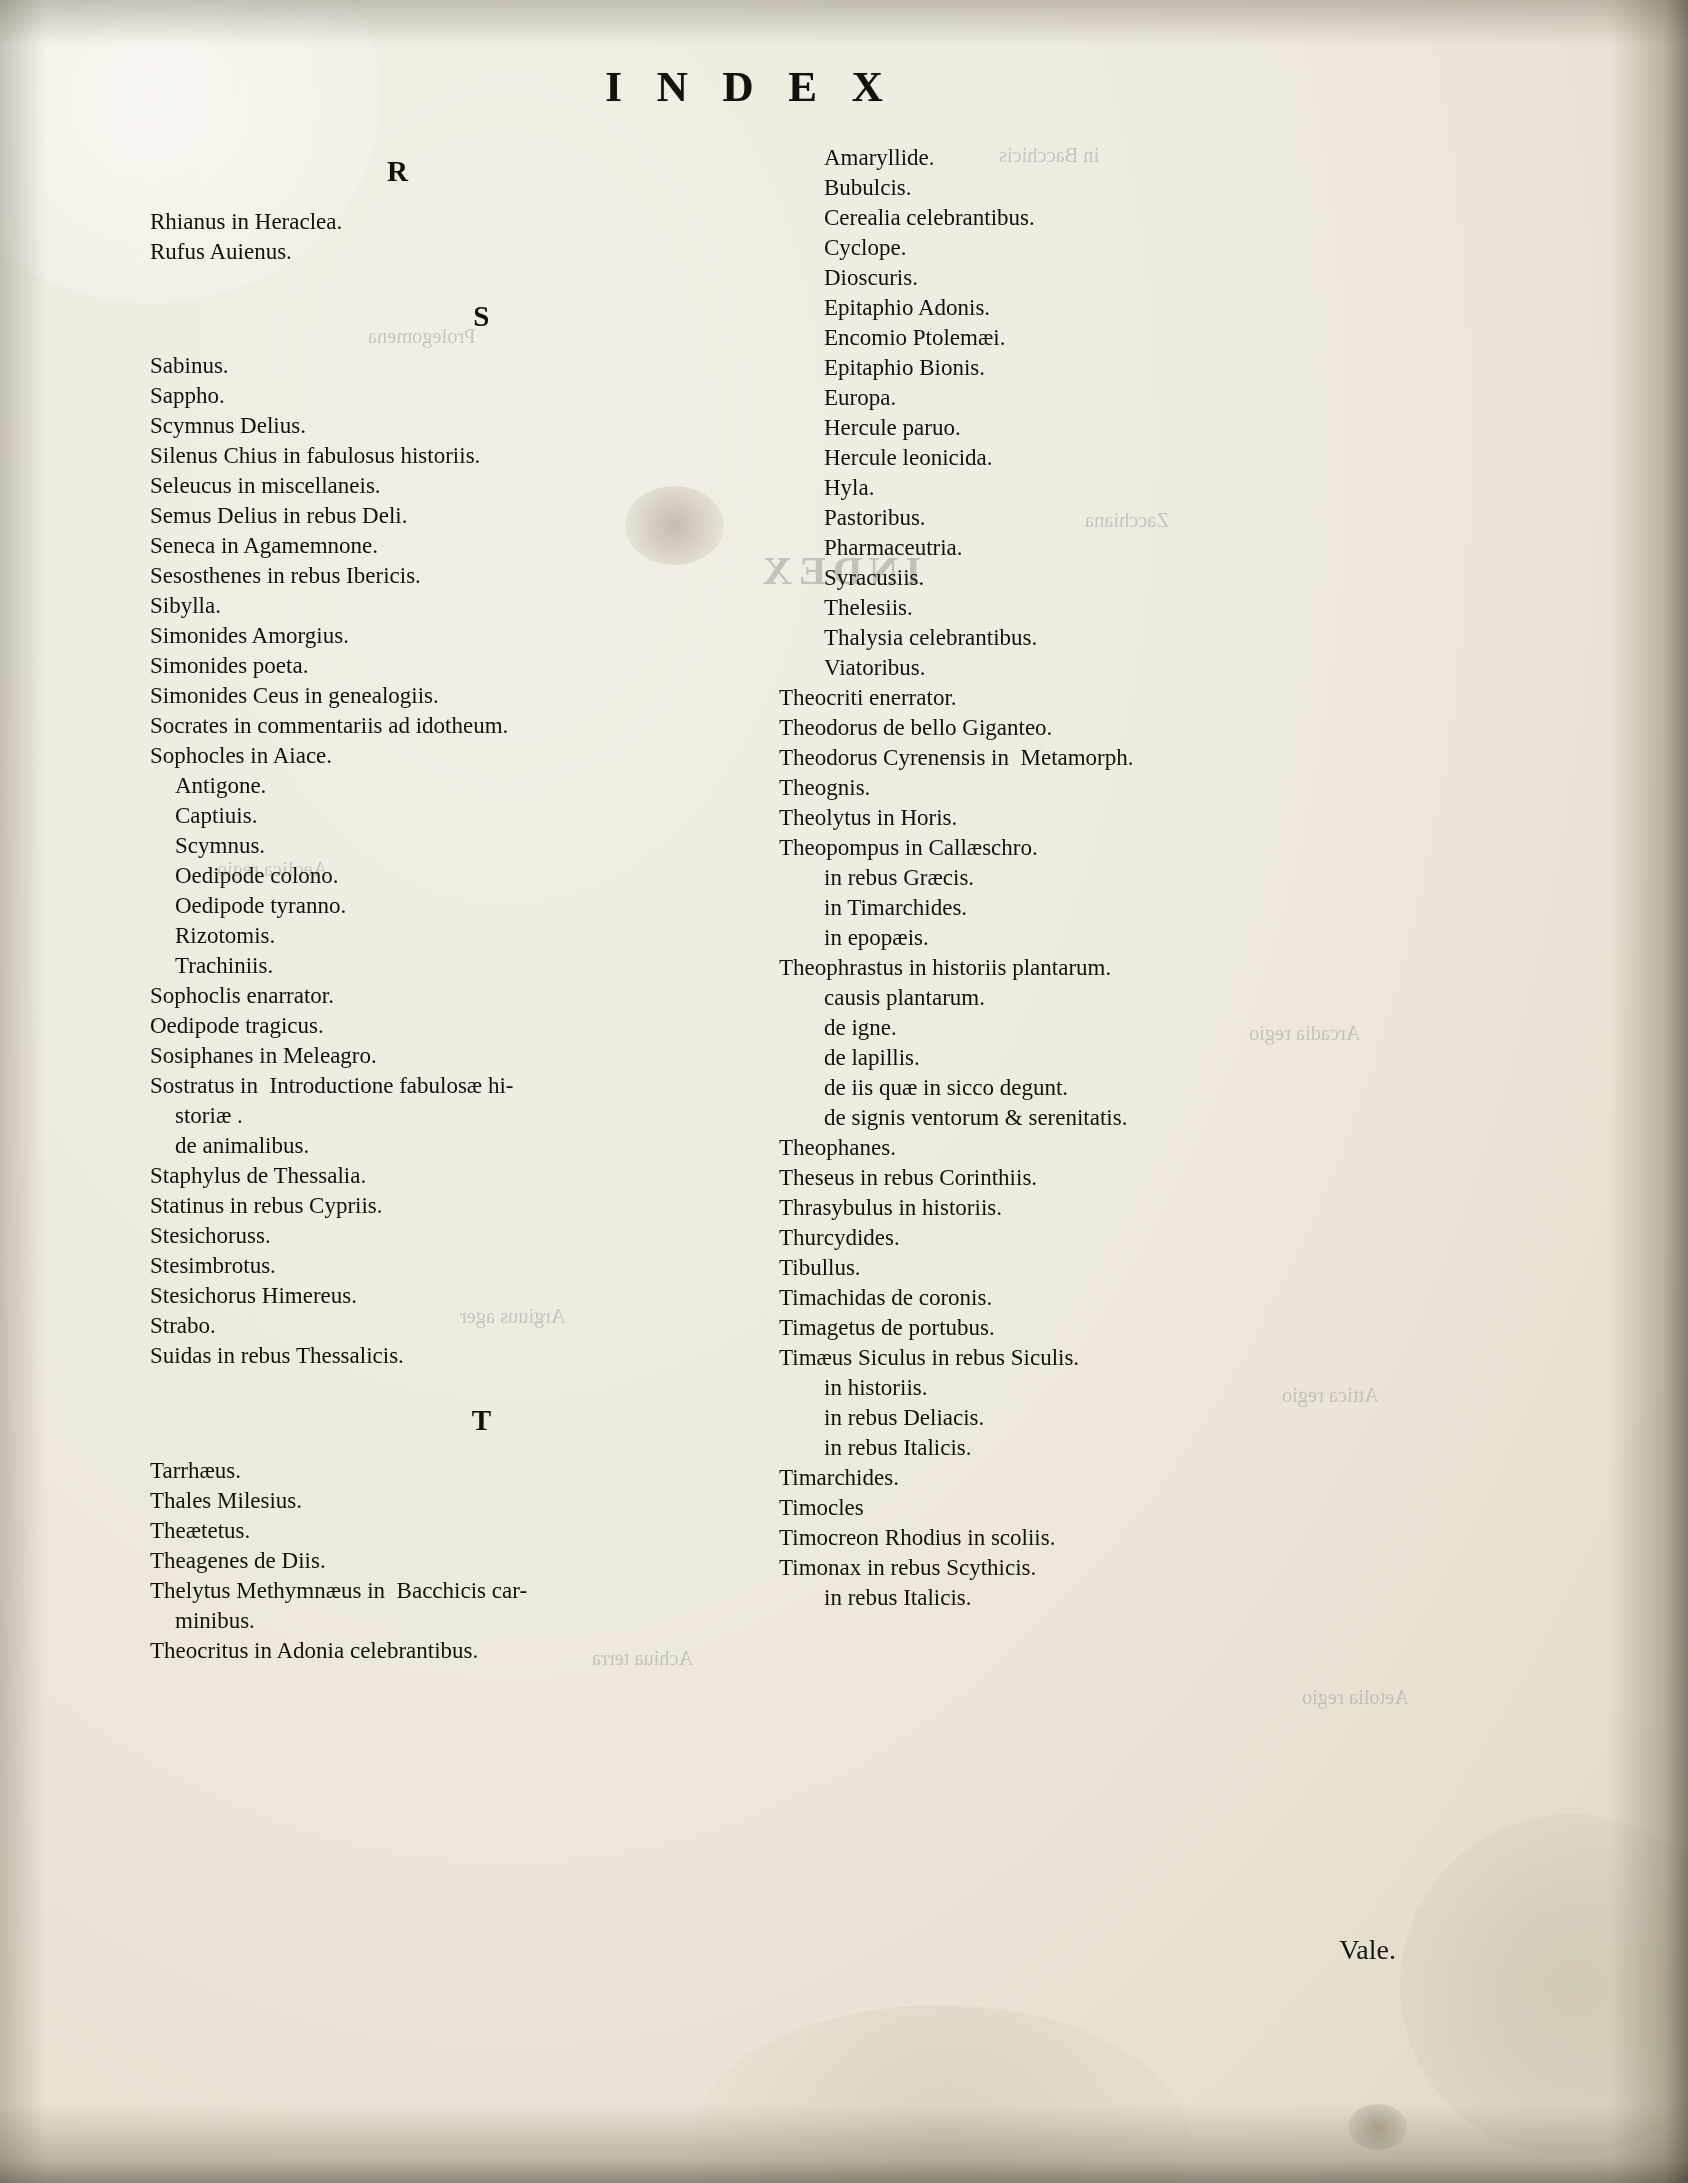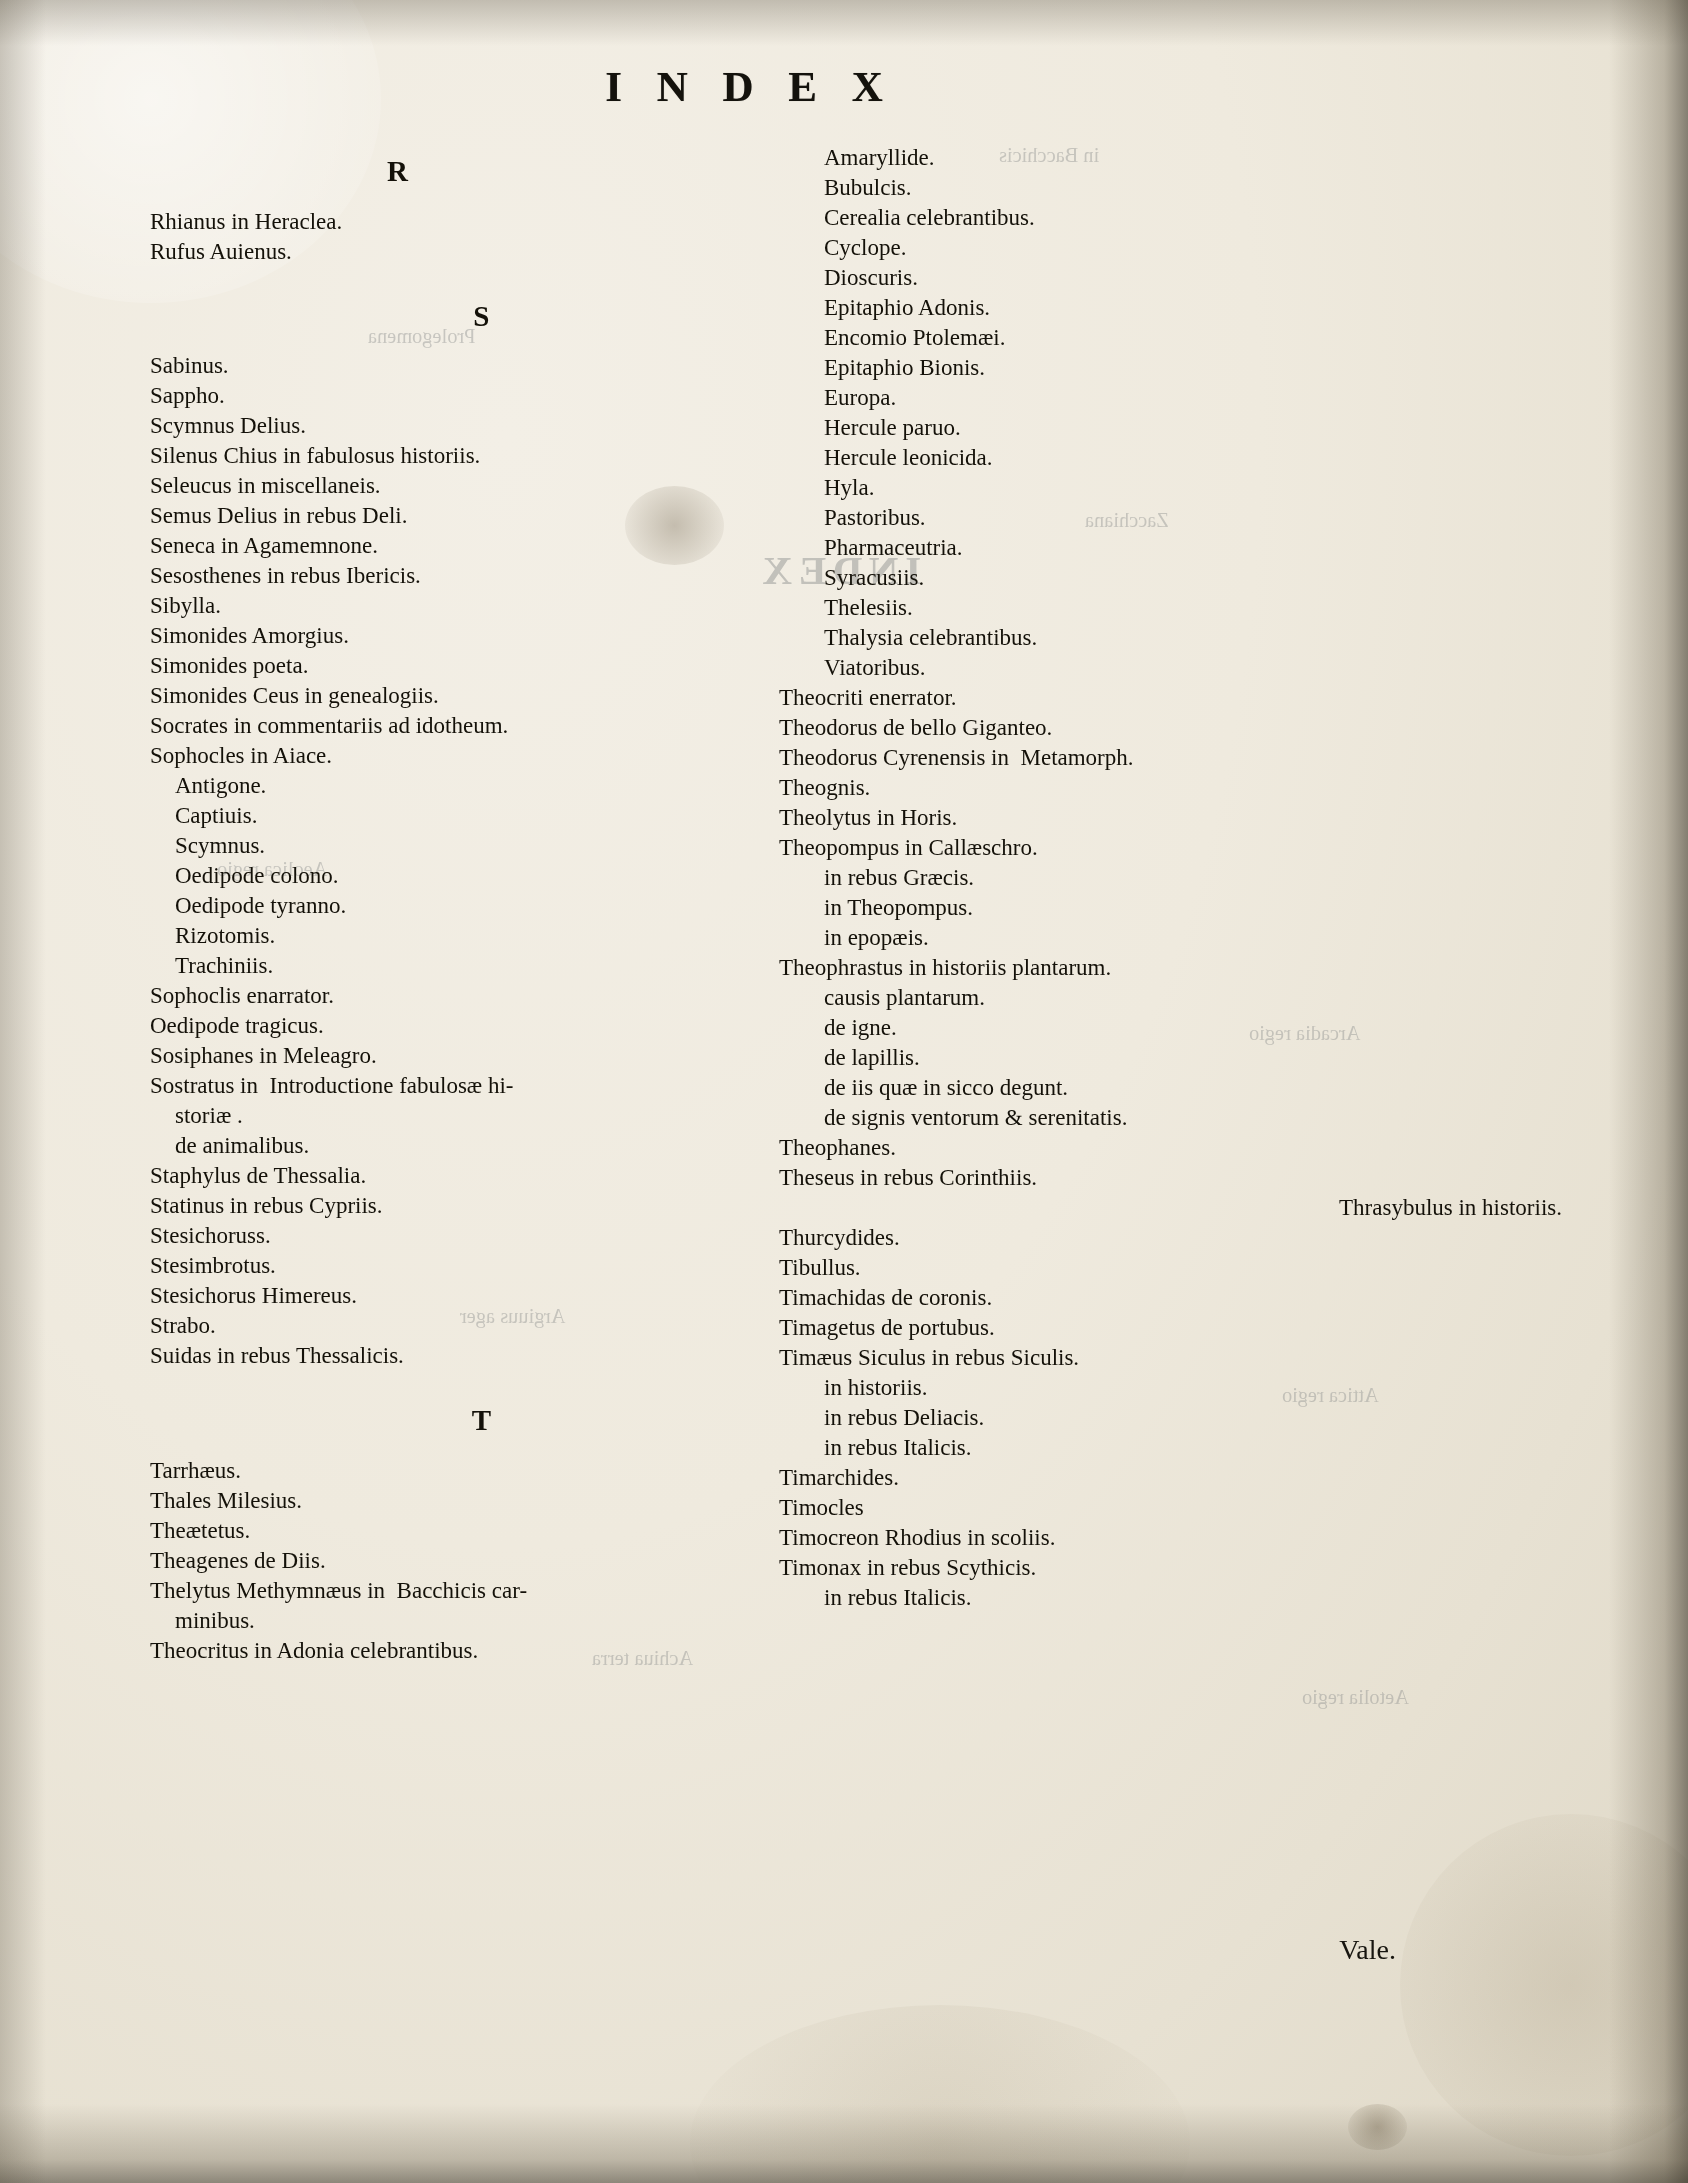--- a/index.html
+++ b/index.html
@@ -218,31 +218,31 @@
         <div class="entry indent-1">Thelesiis.</div>
         <div class="entry indent-1">Thalysia celebrantibus.</div>
         <div class="entry indent-1">Viatoribus.</div>
         <div class="entry" style="margin-left: -20px;">Theocriti enerrator.</div>
         <div class="entry" style="margin-left: -20px;">Theodorus de bello Giganteo.</div>
         <div class="entry" style="margin-left: -20px;">Theodorus Cyrenensis in  Metamorph.</div>
         <div class="entry" style="margin-left: -20px;">Theognis.</div>
         <div class="entry" style="margin-left: -20px;">Theolytus in Horis.</div>
         <div class="entry" style="margin-left: -20px;">Theopompus in Callæschro.</div>
         <div class="entry indent-1">in rebus Græcis.</div>
-        <div class="entry indent-1">in Theopompus.</div>
+        <div class="entry indent-1">in Timarchides.</div>
         <div class="entry indent-1">in epopæis.</div>
         <div class="entry" style="margin-left: -20px;">Theophrastus in historiis plantarum.</div>
         <div class="entry indent-1">causis plantarum.</div>
         <div class="entry indent-1">de igne.</div>
         <div class="entry indent-1">de lapillis.</div>
         <div class="entry indent-1">de iis quæ in sicco degunt.</div>
         <div class="entry indent-1">de signis ventorum &amp; serenitatis.</div>
         <div class="entry" style="margin-left: -20px;">Theophanes.</div>
         <div class="entry" style="margin-left: -20px;">Theseus in rebus Corinthiis.</div>
-        <div class="entry" style="margin-left: -20px; text-align: right;">Thrasybulus in historiis.</div>
+        <div class="entry" style="margin-left: -20px;">Thrasybulus in historiis.</div>
         <div class="entry" style="margin-left: -20px;">Thurcydides.</div>
         <div class="entry" style="margin-left: -20px;">Tibullus.</div>
         <div class="entry" style="margin-left: -20px;">Timachidas de coronis.</div>
         <div class="entry" style="margin-left: -20px;">Timagetus de portubus.</div>
         <div class="entry" style="margin-left: -20px;">Timæus Siculus in rebus Siculis.</div>
         <div class="entry indent-1">in historiis.</div>
         <div class="entry indent-1">in rebus Deliacis.</div>
         <div class="entry indent-1">in rebus Italicis.</div>
         <div class="entry" style="margin-left: -20px;">Timarchides.</div>
         <div class="entry" style="margin-left: -20px;">Timocles</div>

